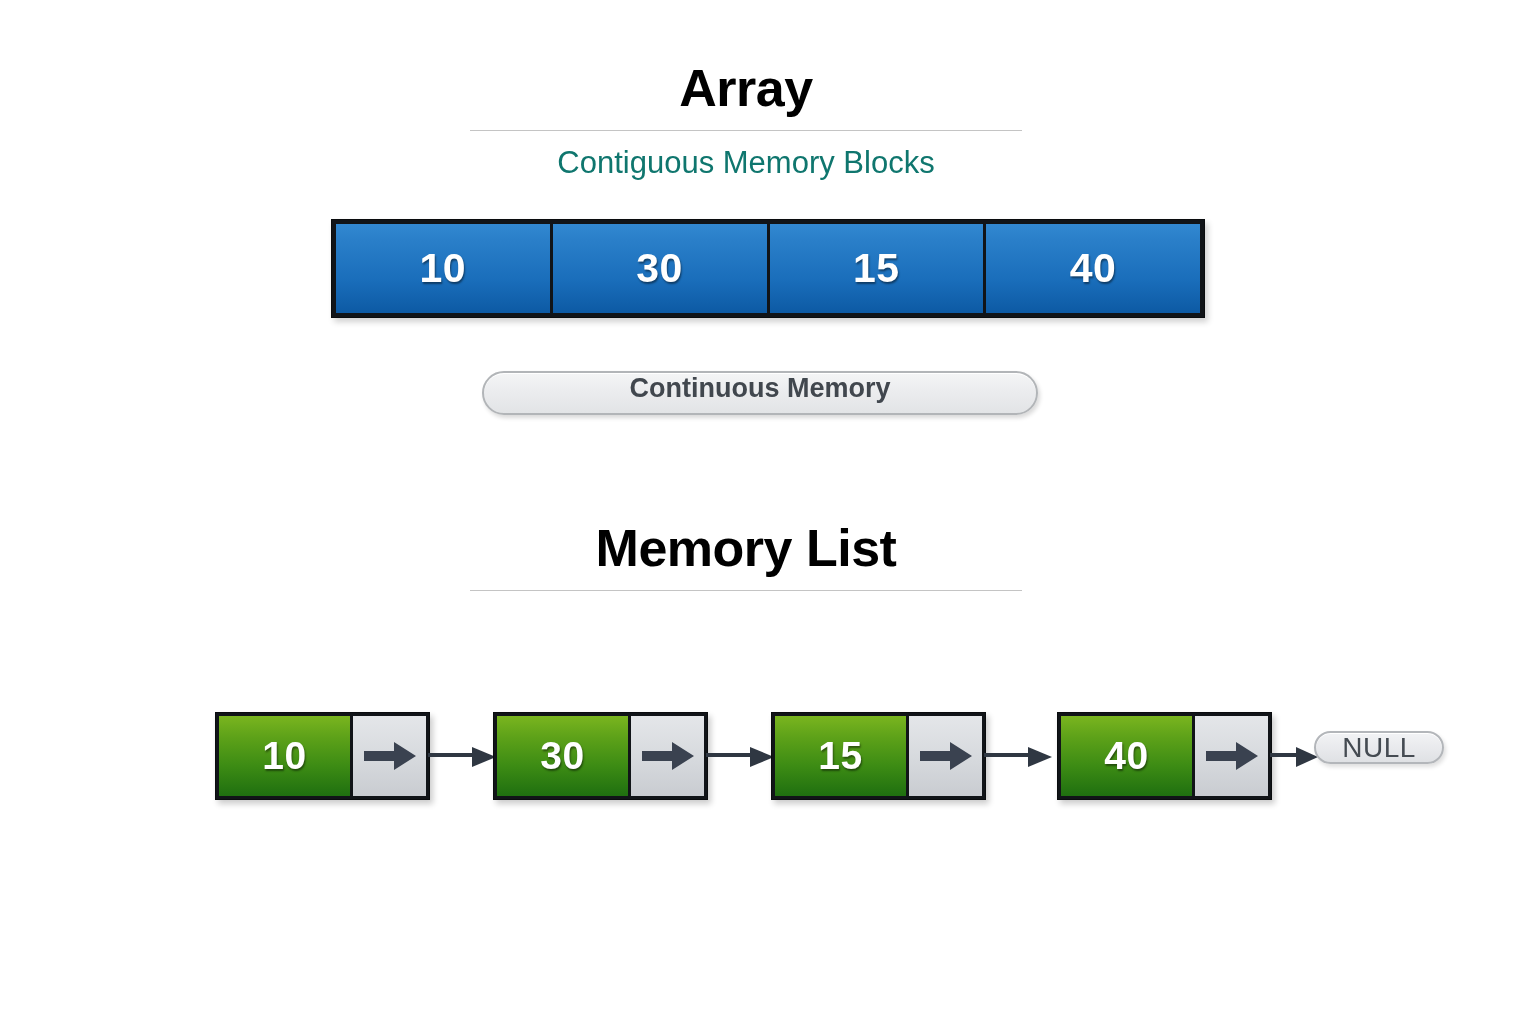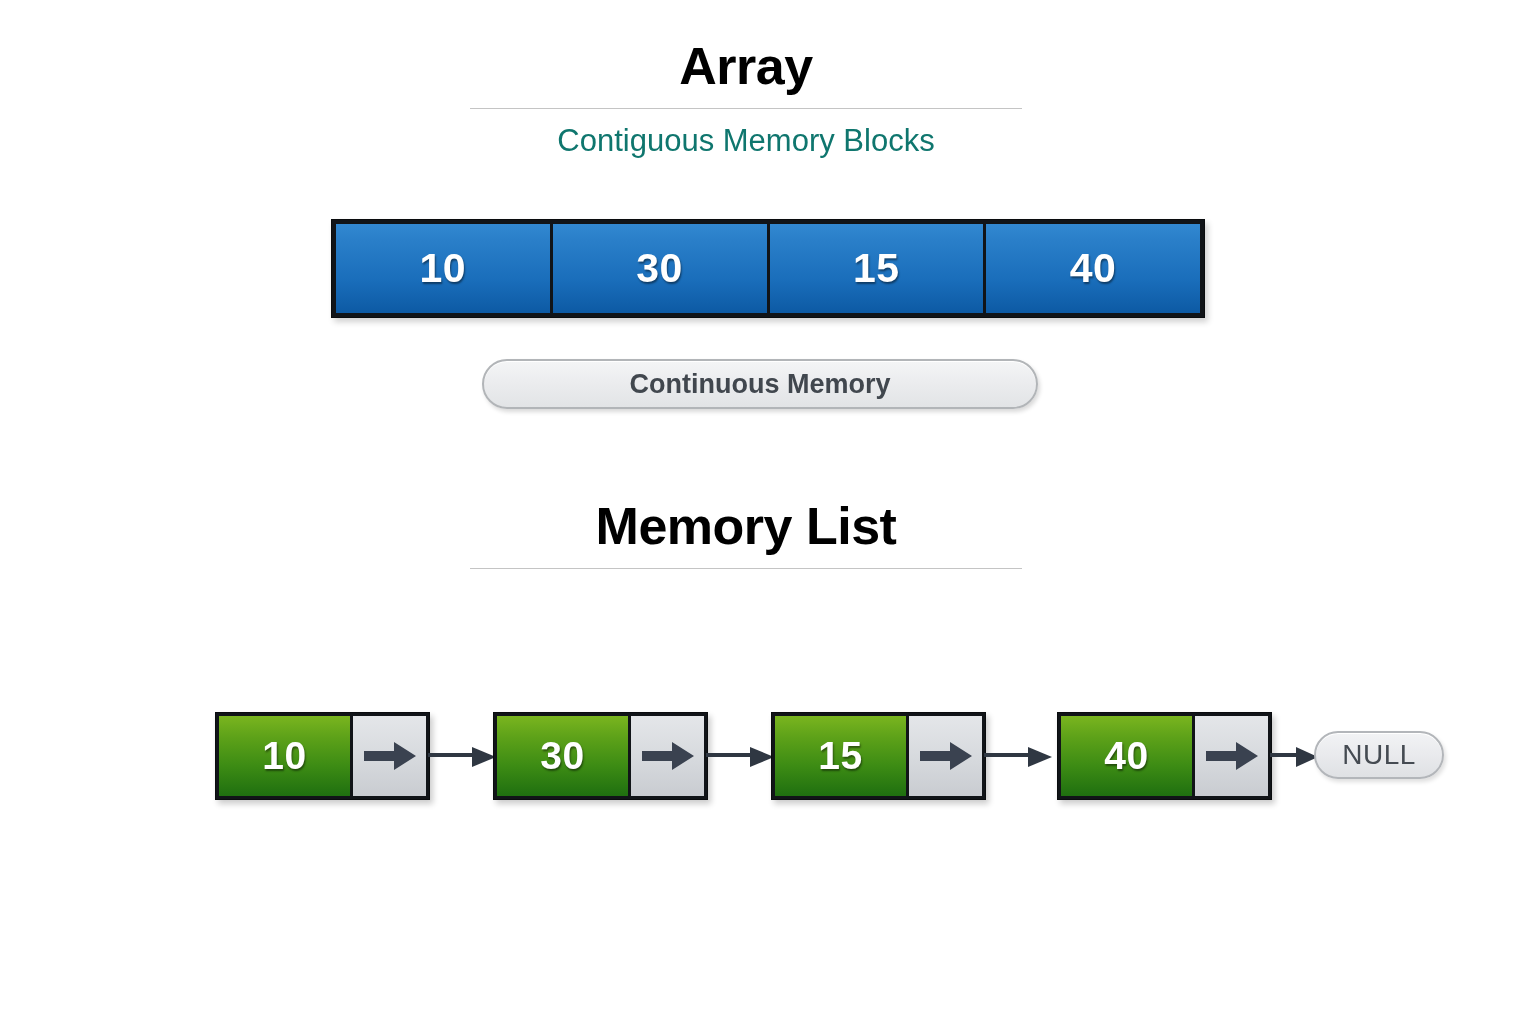--- a/index.html
+++ b/index.html
@@ -20,20 +20,21 @@
     position: absolute;
     inset: 0;
   }
 
   
   .section-head {
     position: absolute;
     left: 0;
     width: 1492px;
     text-align: center;
+    margin-top: 22px;
   }
   .section-title {
     font-size: 52px;
     font-weight: bold;
     color: #000000;
     letter-spacing: -0.5px;
     line-height: 1.0;
     margin: 0;
   }
   .title-rule {
@@ -79,30 +80,29 @@
     font-weight: bold;
     color: #ffffff;
     text-shadow: 1px 2px 2px rgba(0,0,0,0.45);
     letter-spacing: 0.5px;
   }
 
   
   .mem-pill {
     position: absolute;
     left: 482px;
-    top: 359px;
+    top: 371px;
     width: 556px;
-    height: 50px;
+    height: 44px;
     box-sizing: border-box;
     border: 2px solid #b2b5b8;
     border-radius: 26px;
     background: linear-gradient(to bottom, #f4f5f6 0%, #ebecee 48%, #e2e4e6 100%);
     box-shadow: 2px 3px 4px rgba(0,0,0,0.15), inset 0 1px 0 #ffffff;
     display: flex;
-    align-items: center;
     justify-content: center;
   }
   .mem-pill .label {
     font-size: 27px;
     font-weight: bold;
     color: #41474e;
   }
 
   
   .ll-row {
@@ -153,21 +153,21 @@
     top: 34px;
     height: 22px;
   }
 
   
   .null-pill {
     position: absolute;
     top: 19px;
     left: 1314px;
     width: 130px;
-    height: 48px;
+    height: 33px;
     box-sizing: border-box;
     border: 2px solid #b3b6ba;
     border-radius: 24px;
     background: linear-gradient(to bottom, #f2f3f5 0%, #e9eaed 50%, #dfe1e4 100%);
     box-shadow: 2px 3px 4px rgba(0,0,0,0.13), inset 0 1px 0 #ffffff;
     display: flex;
     align-items: center;
     justify-content: center;
   }
   .null-pill .label {

